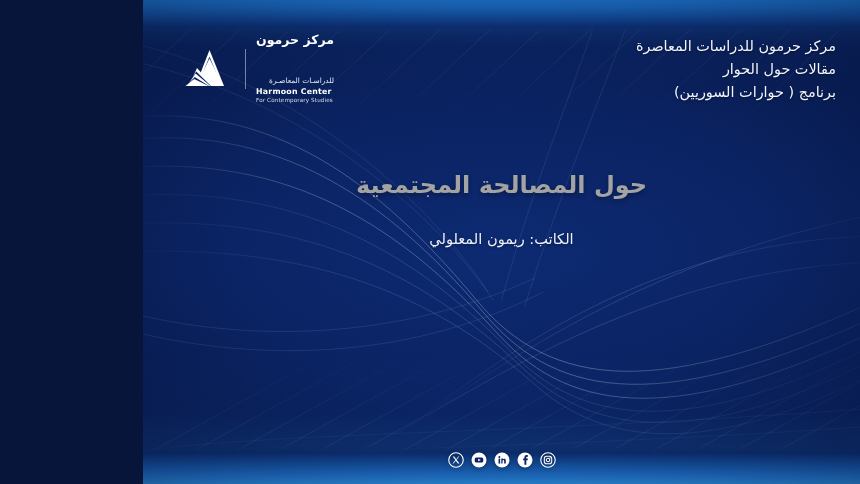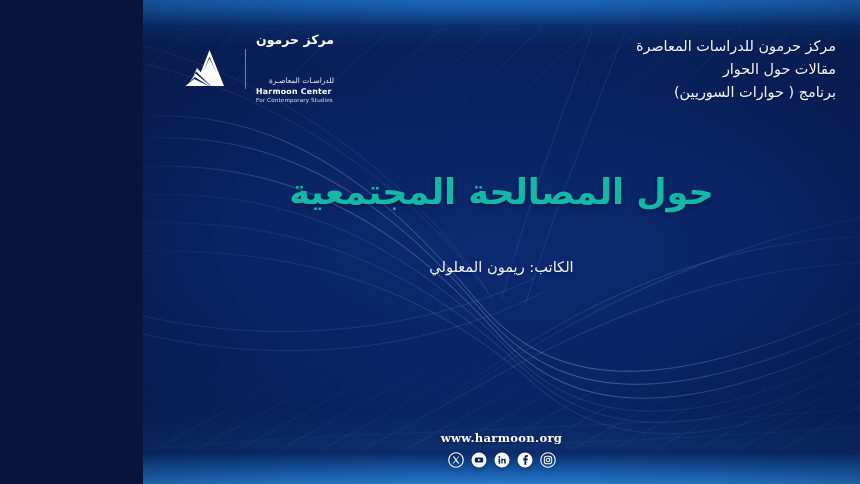--- a/index.html
+++ b/index.html
@@ -94,26 +94,26 @@
     line-height:1.58; white-space:nowrap;
     text-shadow:0 1px 2px rgba(0,0,0,.35);
   }
 
   
   .center {
     position:absolute; left:0; right:0; top:168px;
     text-align:center; direction:rtl; z-index:5;
   }
   .title-main {
-    font-size:35px; font-weight:700; color:#14b8a6;
+    font-size:24px; font-weight:700; color:#a3a3a3;
     line-height:1.42; letter-spacing:.2px;
     text-shadow:0 2px 5px rgba(0,0,0,.32);
   }
   .author {
-    margin-top:40px;
+    margin-top:28px;
     font-size:14.6px; font-weight:400; color:#eef2f9;
     letter-spacing:.2px;
     text-shadow:0 1px 3px rgba(0,0,0,.3);
   }
 
   
   .footer {
     position:absolute; left:0; right:0; bottom:16px;
     text-align:center; z-index:5; direction:ltr;
   }
@@ -277,21 +277,20 @@
       <div class="header-line">برنامج ( حوارات السوريين)</div>
     </div>
   </div>
 
   <div class="center">
     <div class="title-main">حول المصالحة المجتمعية</div>
     <div class="author">الكاتب: ريمون المعلولي</div>
   </div>
 
   <div class="footer">
-    <div class="site-url">www.harmoon.org</div>
 
     <div class="socials">
 
       <span>
         <svg class="social" viewBox="0 0 32 32" aria-hidden="true">
           <circle cx="16" cy="16" r="14.5" fill="none" stroke="#ffffff" stroke-width="2.2"></circle>
           <path d="M9.5 9.2 L14.8 16.1 L9.3 22.8 L11.1 22.8 L15.6 17.3 L19.8 22.8 L22.8 22.8 L17.2 15.5 L22.4 9.2 L20.6 9.2 L16.4 14.3 L12.5 9.2 Z" fill="#ffffff"></path>
         </svg>
       </span>
 

